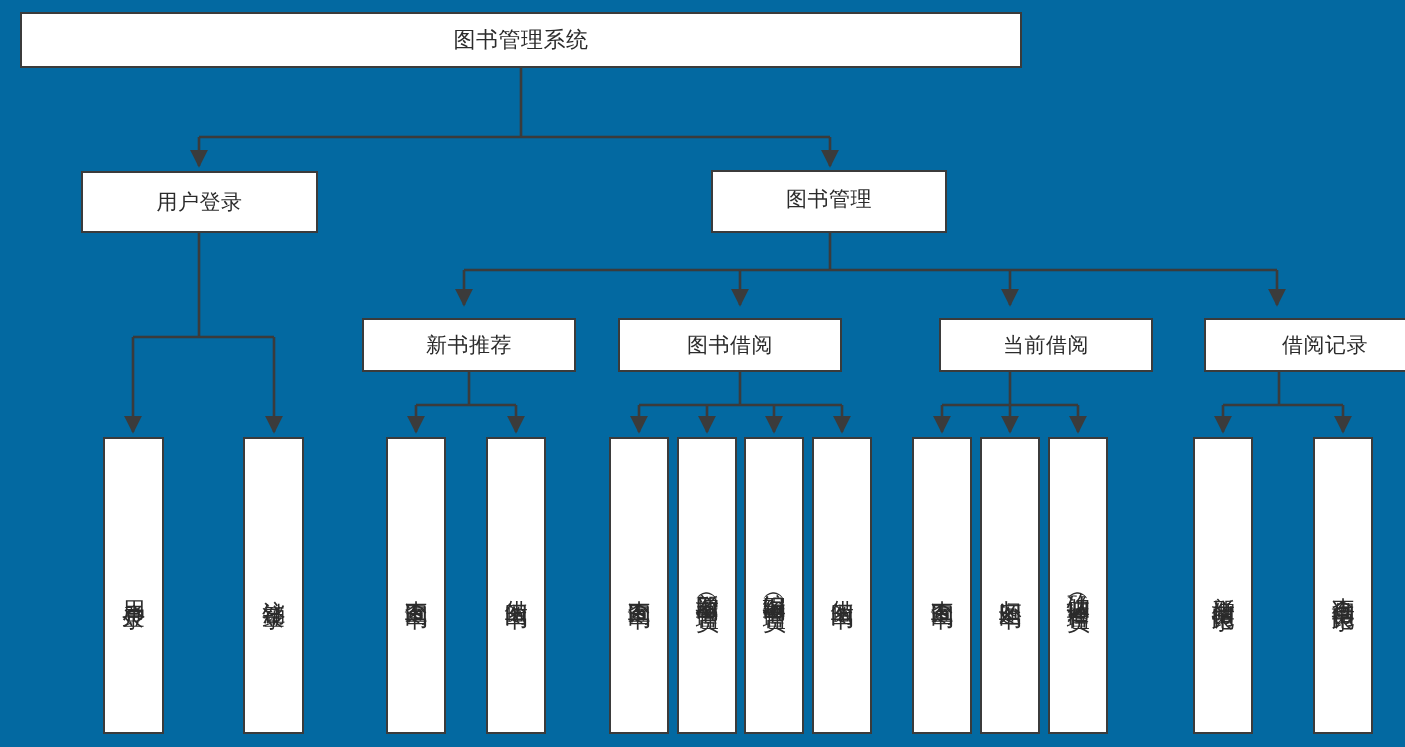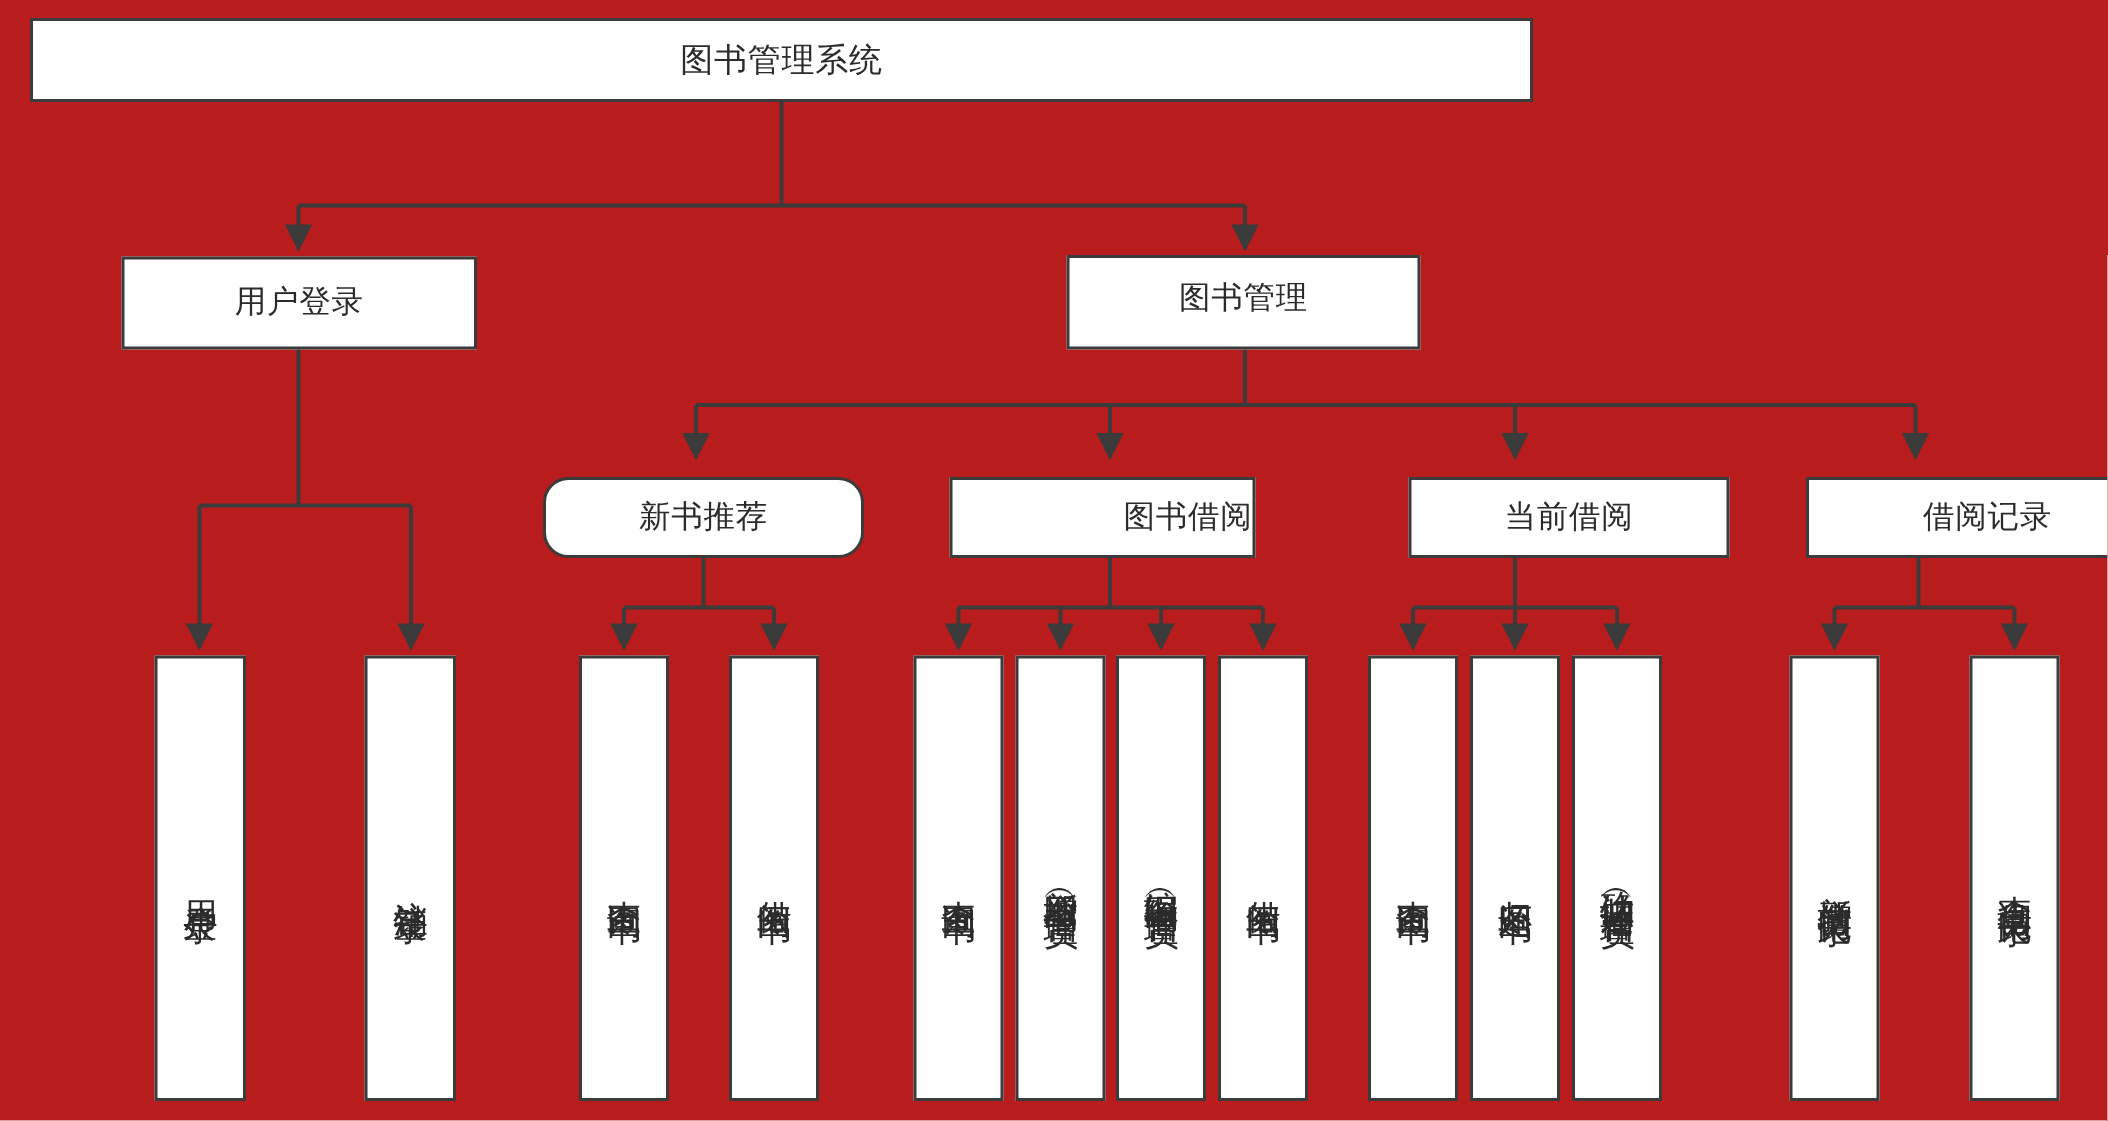--- a/index.html
+++ b/index.html
@@ -8,21 +8,21 @@
     padding: 0;
     background: #ffffff;
   }
   body {
     font-family: "Liberation Sans", "DejaVu Sans", sans-serif;
   }
   #canvas {
     position: relative;
     width: 1405px;
     height: 747px;
-    background: #b91c1c;
+    background: #0369a1;
     overflow: hidden;
   }
   svg.wires {
     position: absolute;
     left: 0;
     top: 0;
     width: 1405px;
     height: 747px;
     pointer-events: none;
   }
@@ -144,24 +144,24 @@
     <span class="lbl">图书管理</span>
   </div>
 
   <div class="node v" style="left:103px; top:437px; width:61px; height:297px;">
     <span class="lbl">用户登录</span>
   </div>
   <div class="node v" style="left:243px; top:437px; width:61px; height:297px;">
     <span class="lbl">注销登录</span>
   </div>
 
-  <div class="node h" style="left:362px; top:318px; width:214px; height:54px;border-radius:17px;">
+  <div class="node h" style="left:362px; top:318px; width:214px; height:54px;">
     <span class="lbl">新书推荐</span>
   </div>
-  <div class="node h" style="left:633px; top:318px; width:204px; height:54px;justify-content:flex-end;">
+  <div class="node h" style="left:618px; top:318px; width:224px; height:54px;">
     <span class="lbl">图书借阅</span>
   </div>
   <div class="node h" style="left:903px; top:318px; width:214px; height:54px;margin-left:36px;">
     <span class="lbl">当前借阅</span>
   </div>
   <div class="node h" style="left:1172px; top:318px; width:242px; height:54px;margin-left:32px;">
     <span class="lbl">借阅记录</span>
   </div>
 
   <div class="node v" style="left:386px; top:437px; width:60px; height:297px;">

